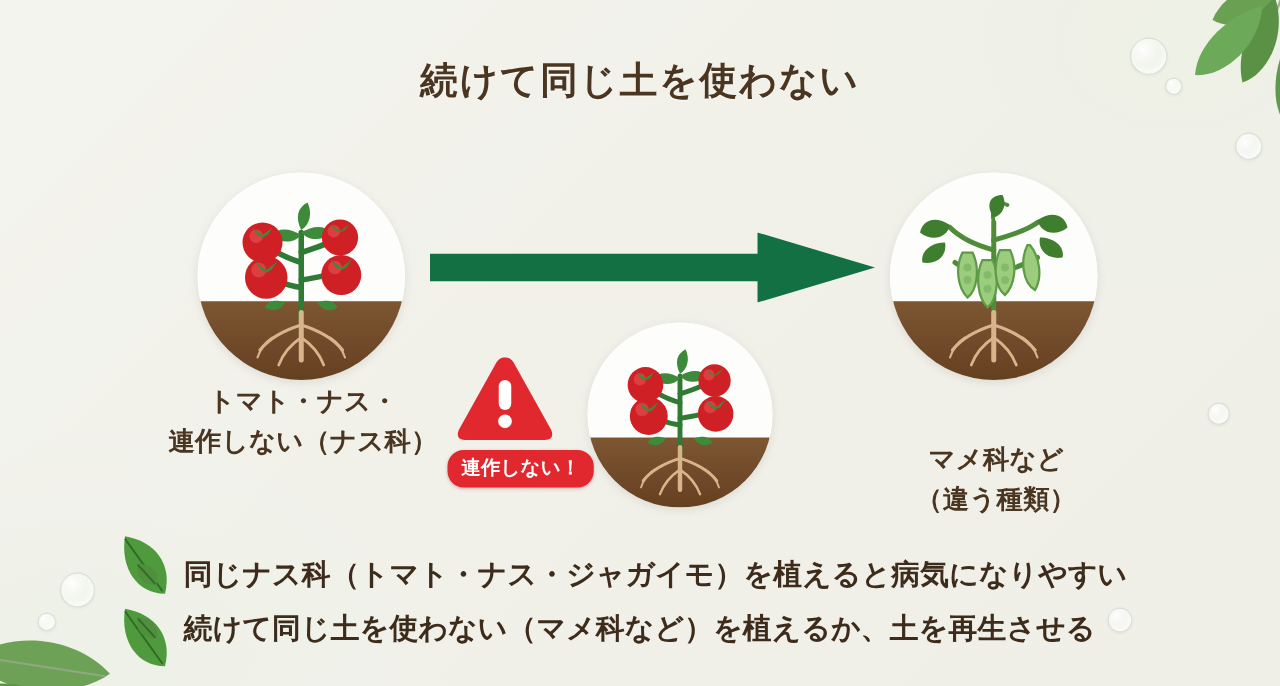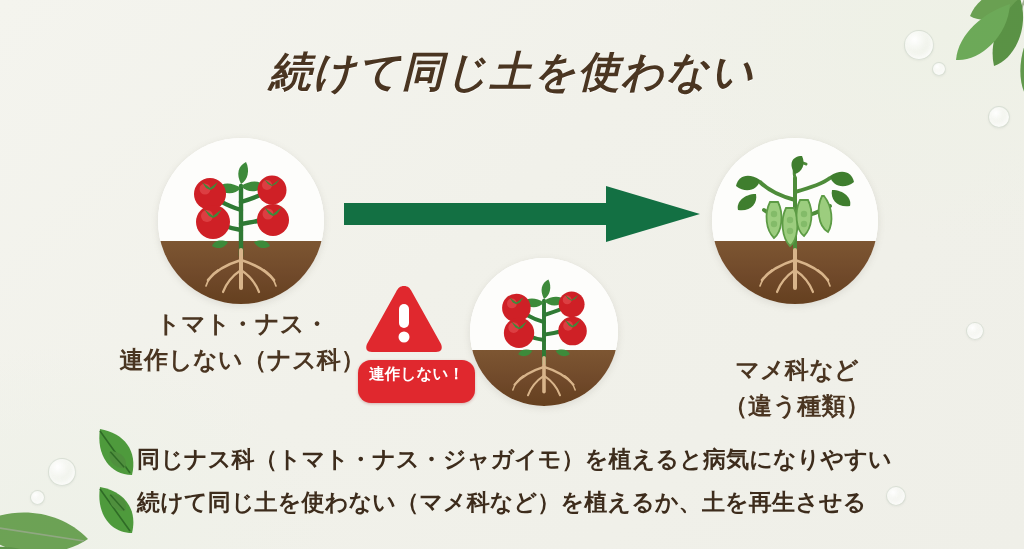--- a/index.html
+++ b/index.html
@@ -36,26 +36,25 @@
     background:radial-gradient(circle at 34% 30%, rgba(255,255,255,.95) 0%, rgba(246,248,244,.5) 45%, rgba(228,233,224,.30) 78%, rgba(214,221,210,.15) 100%);
     border:1px solid rgba(200,209,196,.55);
     box-shadow:inset -2px -3px 5px rgba(255,255,255,.8), 0 1px 2px rgba(150,160,145,.12);
   }
 
   
   .title {
     position:absolute;
     top:44px; left:0; width:100%;
     text-align:center;
-    font-size:42px;
+    font-size:30px;
     font-weight:700;
     letter-spacing:1.5px;
     color:#4a3521;
     text-shadow:0 1px 0 rgba(255,255,255,.65);
-    font-style:italic;
   }
 
   
   .veg-circle {
     position:absolute;
     border-radius:50%;
     overflow:hidden;
     background:#fff;
     box-shadow:0 2px 7px rgba(120,115,100,.17);
   }
@@ -70,52 +69,52 @@
   #circle-mid   { left:470px; top:258px;  width:148px; height:148px; }
   #circle-right { left:712px; top:138px;  width:166px; height:166px; }
 
   
   #arrow { position:absolute; left:344px; top:186px; width:356px; height:56px; }
 
   
   .caption {
     position:absolute;
     text-align:center;
-    font-size:24px;
+    font-size:21px;
     font-weight:700;
     line-height:1.5;
     color:#4a3521;
     letter-spacing:.3px;
   }
   #caption-left  { left:100px;  top:306px; width:285px; }
   #caption-right { left:672px;  top:316px; width:250px;margin-top:36px; }
 
   
   #warning { position:absolute; left:358px; top:284px; width:92px; text-align:center; }
   .warn-tri { width:80px; height:70px; margin:0 auto; display:block; }
   .warn-badge {
     display:inline-block;
     margin-top:6px;
     background:#e0282e;
     color:#fff;
     font-size:15.5px;
     font-weight:700;
     letter-spacing:.2px;
-    padding:4px 11px 18px;
+    padding:4px 11px 5px;
     border-radius:13px;
     white-space:nowrap;
     box-shadow:0 1px 3px rgba(150,30,35,.3);
   }
 
   
   #bullets { position:absolute; left:106px; top:444px; width:880px; }
   .bullet {
     display:flex;
     align-items:center;
-    gap:8px;
+    gap:18px;
     margin-bottom:12px;
   }
   .bullet .leaf { flex:0 0 auto; width:23px; height:23px; display:block; }
   .bullet .btext {
     font-size:23px;
     font-weight:700;
     color:#3d2c1c;
     letter-spacing:.2px;
     white-space:nowrap;
   }

